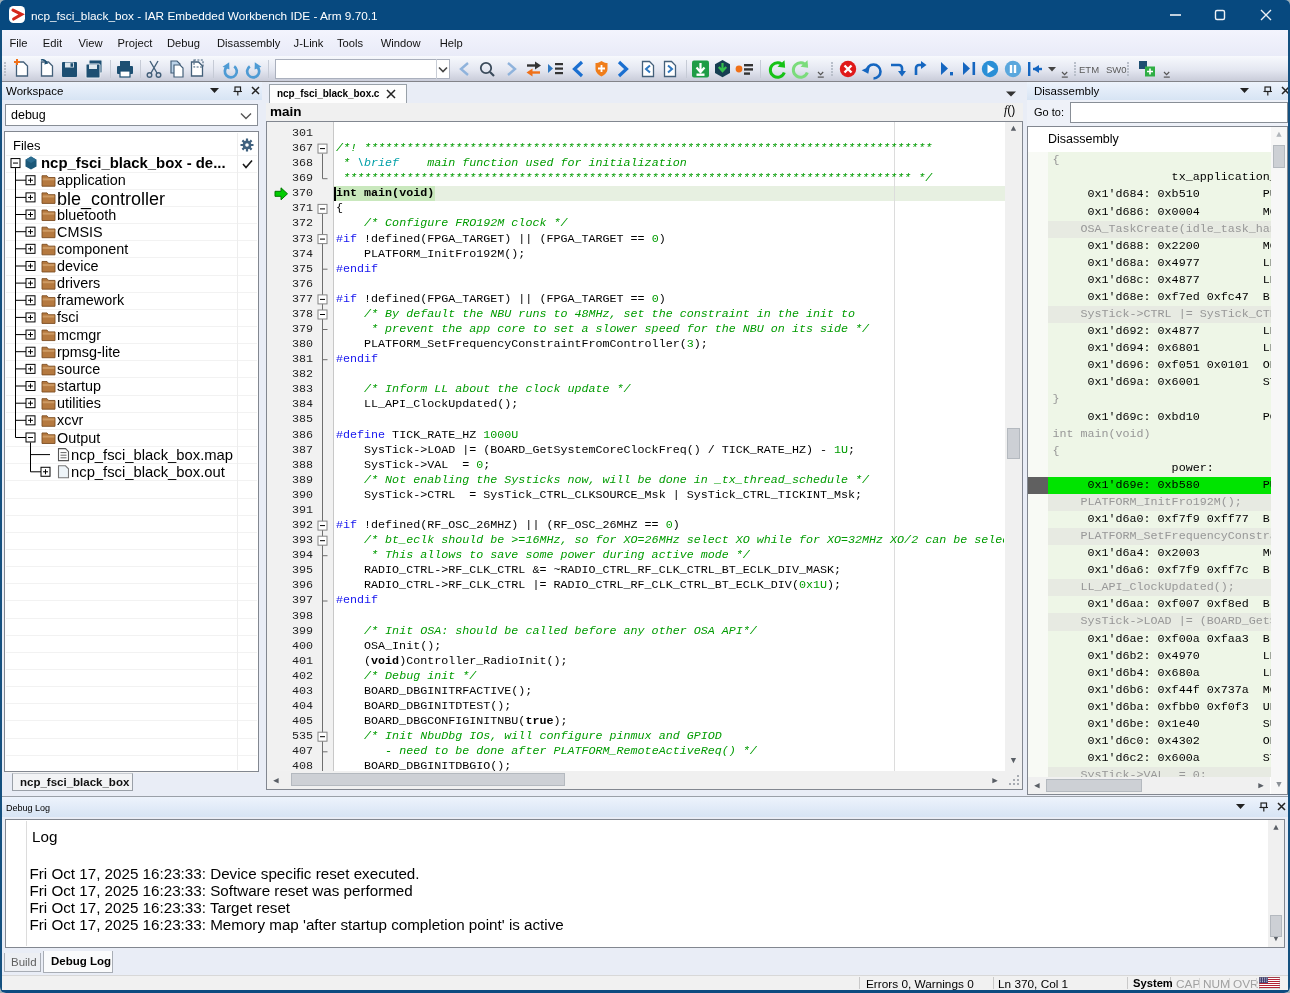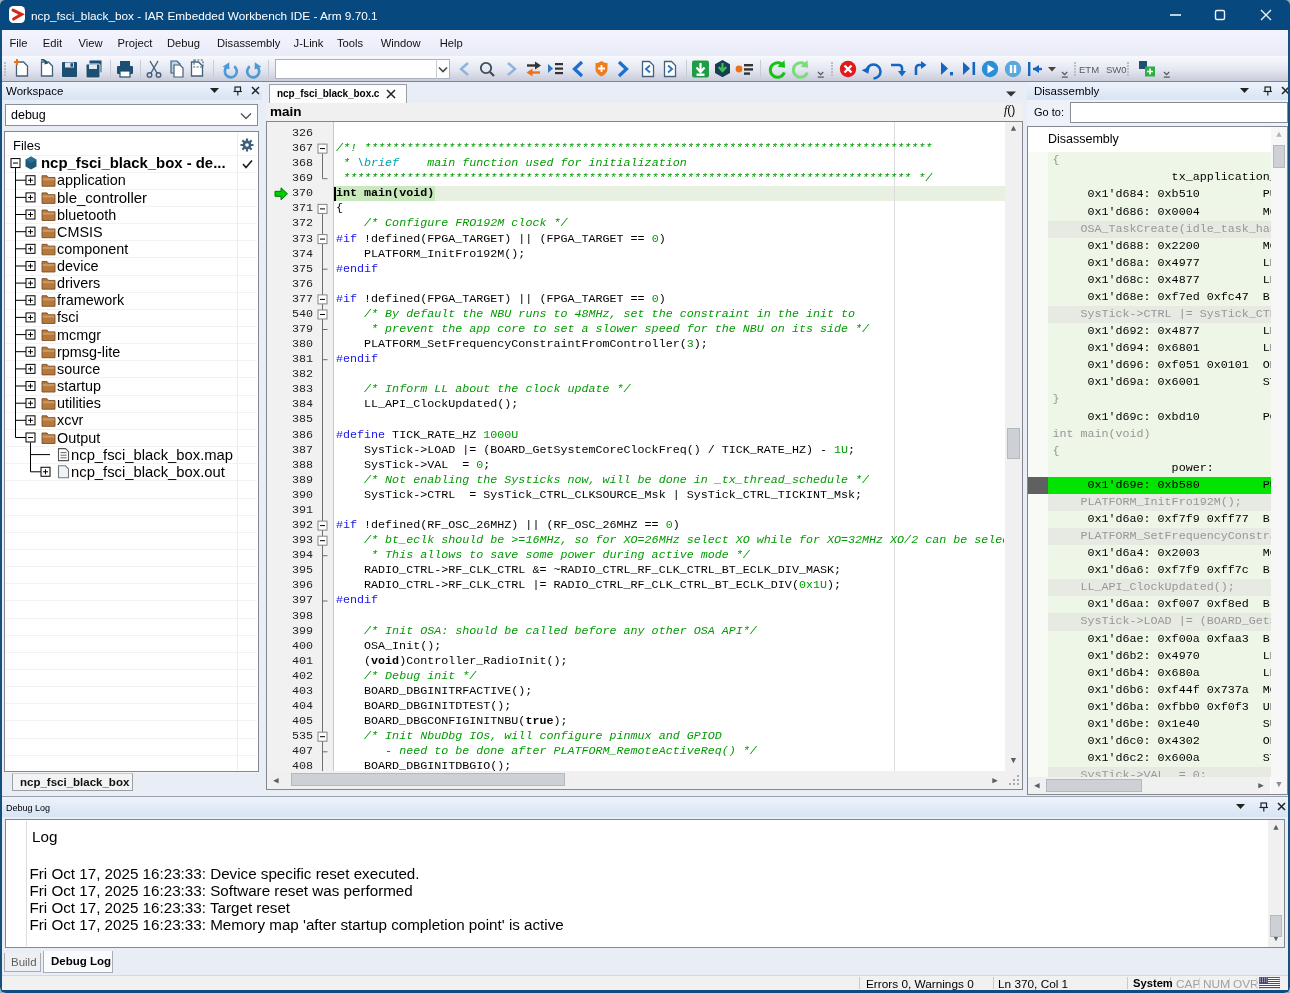--- a/index.html
+++ b/index.html
@@ -342,21 +342,21 @@
       <rect x="42.7" y="435.575" width="11.6" height="2" fill="#cd9a63"></rect>
       <path d="M58.5 448.625 h7 l3 3 v9 h-10 z" fill="#fff" stroke="#555" stroke-width="1.1"></path>
       <line x1="60.5" y1="452.6" x2="66.5" y2="452.6" stroke="#666" stroke-width="1"></line>
       <line x1="60.5" y1="455.2" x2="66.5" y2="455.2" stroke="#666" stroke-width="1"></line>
       <line x1="60.5" y1="457.8" x2="66.5" y2="457.8" stroke="#666" stroke-width="1"></line>
       <path d="M58.5 465.775 h7 l3 3 v9 h-10 z" fill="#eef4f8" stroke="#777" stroke-width="1.1"></path>
       <path d="M243 164.075 l3 3.4 l6 -7" fill="none" stroke="#1a1a1a" stroke-width="1.6"></path>
     </svg>
     <div class="abs" style="left:41px;top:154.6px;font-size:14.9px;font-weight:bold;color:#000">ncp_fsci_black_box - de...</div>
     <div class="abs" style="left:57px;top:172.2px;font-size:14.4px;color:#000">application</div>
-    <div class="abs" style="left:57px;top:189.4px;font-size:15px;color:#000">ble_controller</div>
+    <div class="abs" style="left:57px;top:189.4px;font-size:18px;color:#000">ble_controller</div>
     <div class="abs" style="left:57px;top:206.5px;font-size:14.4px;color:#000">bluetooth</div>
     <div class="abs" style="left:57px;top:223.7px;font-size:14.4px;color:#000">CMSIS</div>
     <div class="abs" style="left:57px;top:240.8px;font-size:14.4px;color:#000">component</div>
     <div class="abs" style="left:57px;top:258.0px;font-size:14.4px;color:#000">device</div>
     <div class="abs" style="left:57px;top:275.1px;font-size:14.4px;color:#000">drivers</div>
     <div class="abs" style="left:57px;top:292.3px;font-size:14.4px;color:#000">framework</div>
     <div class="abs" style="left:57px;top:309.4px;font-size:14.4px;color:#000">fsci</div>
     <div class="abs" style="left:57px;top:326.6px;font-size:14.4px;color:#000">mcmgr</div>
     <div class="abs" style="left:57px;top:343.7px;font-size:14.4px;color:#000">rpmsg-lite</div>
     <div class="abs" style="left:57px;top:360.9px;font-size:14.4px;color:#000">source</div>
@@ -382,33 +382,33 @@
     <div class="abs" style="left:1004px;top:103px;font-size:12px;color:#000;font-family:'Liberation Serif',serif;font-style:italic">f<span style="font-style:normal;font-family:'Liberation Sans'">()</span></div>
     <div class="abs sunken" style="left:266px;top:121px;width:757px;height:669px"></div>
     <div class="abs" style="left:267px;top:122px;width:66px;height:649px;background:#f1f1f1"></div>
     <div class="abs" style="left:333px;top:122px;width:1px;height:649px;background:#c8c8c8"></div>
     <div class="abs" style="left:334px;top:186.32px;width:671px;height:15px;background:#e7f0e1"></div>
     <div class="abs" style="left:334px;top:186.32px;width:101px;height:15px;background:#c9e8bd"></div>
     <div class="abs" style="left:894px;top:122px;width:1px;height:649px;background:#dcdcdc"></div>
     <div class="abs" style="left:334px;top:186.82px;width:2px;height:14px;background:#000"></div>
     <div class="abs mono" style="left:336.0px;top:126.0px;width:668px;font-size:11.7px;line-height:15.08px;white-space:pre;overflow:hidden;color:#000"><div style="height:15.08px;"></div><div style="height:15.08px;"><span style="color:#009b00;font-style:italic">/*! *********************************************************************************</span></div><div style="height:15.08px;"><span style="color:#009b00;font-style:italic"> * </span><span style="color:#00a0a8;font-style:italic">\brief</span><span style="color:#009b00;font-style:italic">    main function used for initialization</span></div><div style="height:15.08px;"><span style="color:#009b00;font-style:italic"> ********************************************************************************* */</span></div><div style="height:15.08px;font-weight:bold;"><span style="font-weight:bold">int</span> main(<span style="font-weight:bold">void</span>)</div><div style="height:15.08px;">{</div><div style="height:15.08px;">    <span style="color:#009b00;font-style:italic">/* Configure FRO192M clock */</span></div><div style="height:15.08px;"><span style="color:#1414ee">#if</span> !defined(FPGA_TARGET) || (FPGA_TARGET == <span style="color:#009b00">0</span>)</div><div style="height:15.08px;">    PLATFORM_InitFro192M();</div><div style="height:15.08px;"><span style="color:#1414ee">#endif</span></div><div style="height:15.08px;"></div><div style="height:15.08px;"><span style="color:#1414ee">#if</span> !defined(FPGA_TARGET) || (FPGA_TARGET == <span style="color:#009b00">0</span>)</div><div style="height:15.08px;">    <span style="color:#009b00;font-style:italic">/* By default the NBU runs to 48MHz, set the constraint in the init to</span></div><div style="height:15.08px;">     <span style="color:#009b00;font-style:italic">* prevent the app core to set a slower speed for the NBU on its side */</span></div><div style="height:15.08px;">    PLATFORM_SetFrequencyConstraintFromController(<span style="color:#009b00">3</span>);</div><div style="height:15.08px;"><span style="color:#1414ee">#endif</span></div><div style="height:15.08px;"></div><div style="height:15.08px;">    <span style="color:#009b00;font-style:italic">/* Inform LL about the clock update */</span></div><div style="height:15.08px;">    LL_API_ClockUpdated();</div><div style="height:15.08px;"></div><div style="height:15.08px;"><span style="color:#1414ee">#define</span> TICK_RATE_HZ <span style="color:#009b00">1000U</span></div><div style="height:15.08px;">    SysTick-&gt;LOAD |= (BOARD_GetSystemCoreClockFreq() / TICK_RATE_HZ) - <span style="color:#009b00">1U</span>;</div><div style="height:15.08px;">    SysTick-&gt;VAL  = <span style="color:#009b00">0</span>;</div><div style="height:15.08px;">    <span style="color:#009b00;font-style:italic">/* Not enabling the Systicks now, will be done in _tx_thread_schedule */</span></div><div style="height:15.08px;">    SysTick-&gt;CTRL  = SysTick_CTRL_CLKSOURCE_Msk | SysTick_CTRL_TICKINT_Msk;</div><div style="height:15.08px;"></div><div style="height:15.08px;"><span style="color:#1414ee">#if</span> !defined(RF_OSC_26MHZ) || (RF_OSC_26MHZ == <span style="color:#009b00">0</span>)</div><div style="height:15.08px;">    <span style="color:#009b00;font-style:italic">/* bt_eclk should be &gt;=16MHz, so for XO=26MHz select XO while for XO=32MHz XO/2 can be selected */</span></div><div style="height:15.08px;">     <span style="color:#009b00;font-style:italic">* This allows to save some power during active mode */</span></div><div style="height:15.08px;">    RADIO_CTRL-&gt;RF_CLK_CTRL &amp;= ~RADIO_CTRL_RF_CLK_CTRL_BT_ECLK_DIV_MASK;</div><div style="height:15.08px;">    RADIO_CTRL-&gt;RF_CLK_CTRL |= RADIO_CTRL_RF_CLK_CTRL_BT_ECLK_DIV(<span style="color:#009b00">0x1U</span>);</div><div style="height:15.08px;"><span style="color:#1414ee">#endif</span></div><div style="height:15.08px;"></div><div style="height:15.08px;">    <span style="color:#009b00;font-style:italic">/* Init OSA: should be called before any other OSA API*/</span></div><div style="height:15.08px;">    OSA_Init();</div><div style="height:15.08px;">    (<span style="font-weight:bold">void</span>)Controller_RadioInit();</div><div style="height:15.08px;">    <span style="color:#009b00;font-style:italic">/* Debug init */</span></div><div style="height:15.08px;">    BOARD_DBGINITRFACTIVE();</div><div style="height:15.08px;">    BOARD_DBGINITDTEST();</div><div style="height:15.08px;">    BOARD_DBGCONFIGINITNBU(<span style="font-weight:bold">true</span>);</div><div style="height:15.08px;">    <span style="color:#009b00;font-style:italic">/* Init NbuDbg IOs, will configure pinmux and GPIOD</span></div><div style="height:15.08px;">       <span style="color:#009b00;font-style:italic">- need to be done after PLATFORM_RemoteActiveReq() */</span></div><div style="height:15.08px;">    BOARD_DBGINITDBGIO();</div></div>
     <div class="abs mono" style="left:270px;top:126.0px;width:43px;font-size:11.7px;line-height:15.08px;text-align:right;color:#222">
-      <div style="height:15.08px">326</div>
+      <div style="height:15.08px">301</div>
       <div style="height:15.08px">367</div>
       <div style="height:15.08px">368</div>
       <div style="height:15.08px">369</div>
       <div style="height:15.08px">370</div>
       <div style="height:15.08px">371</div>
       <div style="height:15.08px">372</div>
       <div style="height:15.08px">373</div>
       <div style="height:15.08px">374</div>
       <div style="height:15.08px">375</div>
       <div style="height:15.08px">376</div>
       <div style="height:15.08px">377</div>
-      <div style="height:15.08px">540</div>
+      <div style="height:15.08px">378</div>
       <div style="height:15.08px">379</div>
       <div style="height:15.08px">380</div>
       <div style="height:15.08px">381</div>
       <div style="height:15.08px">382</div>
       <div style="height:15.08px">383</div>
       <div style="height:15.08px">384</div>
       <div style="height:15.08px">385</div>
       <div style="height:15.08px">386</div>
       <div style="height:15.08px">387</div>
       <div style="height:15.08px">388</div>

